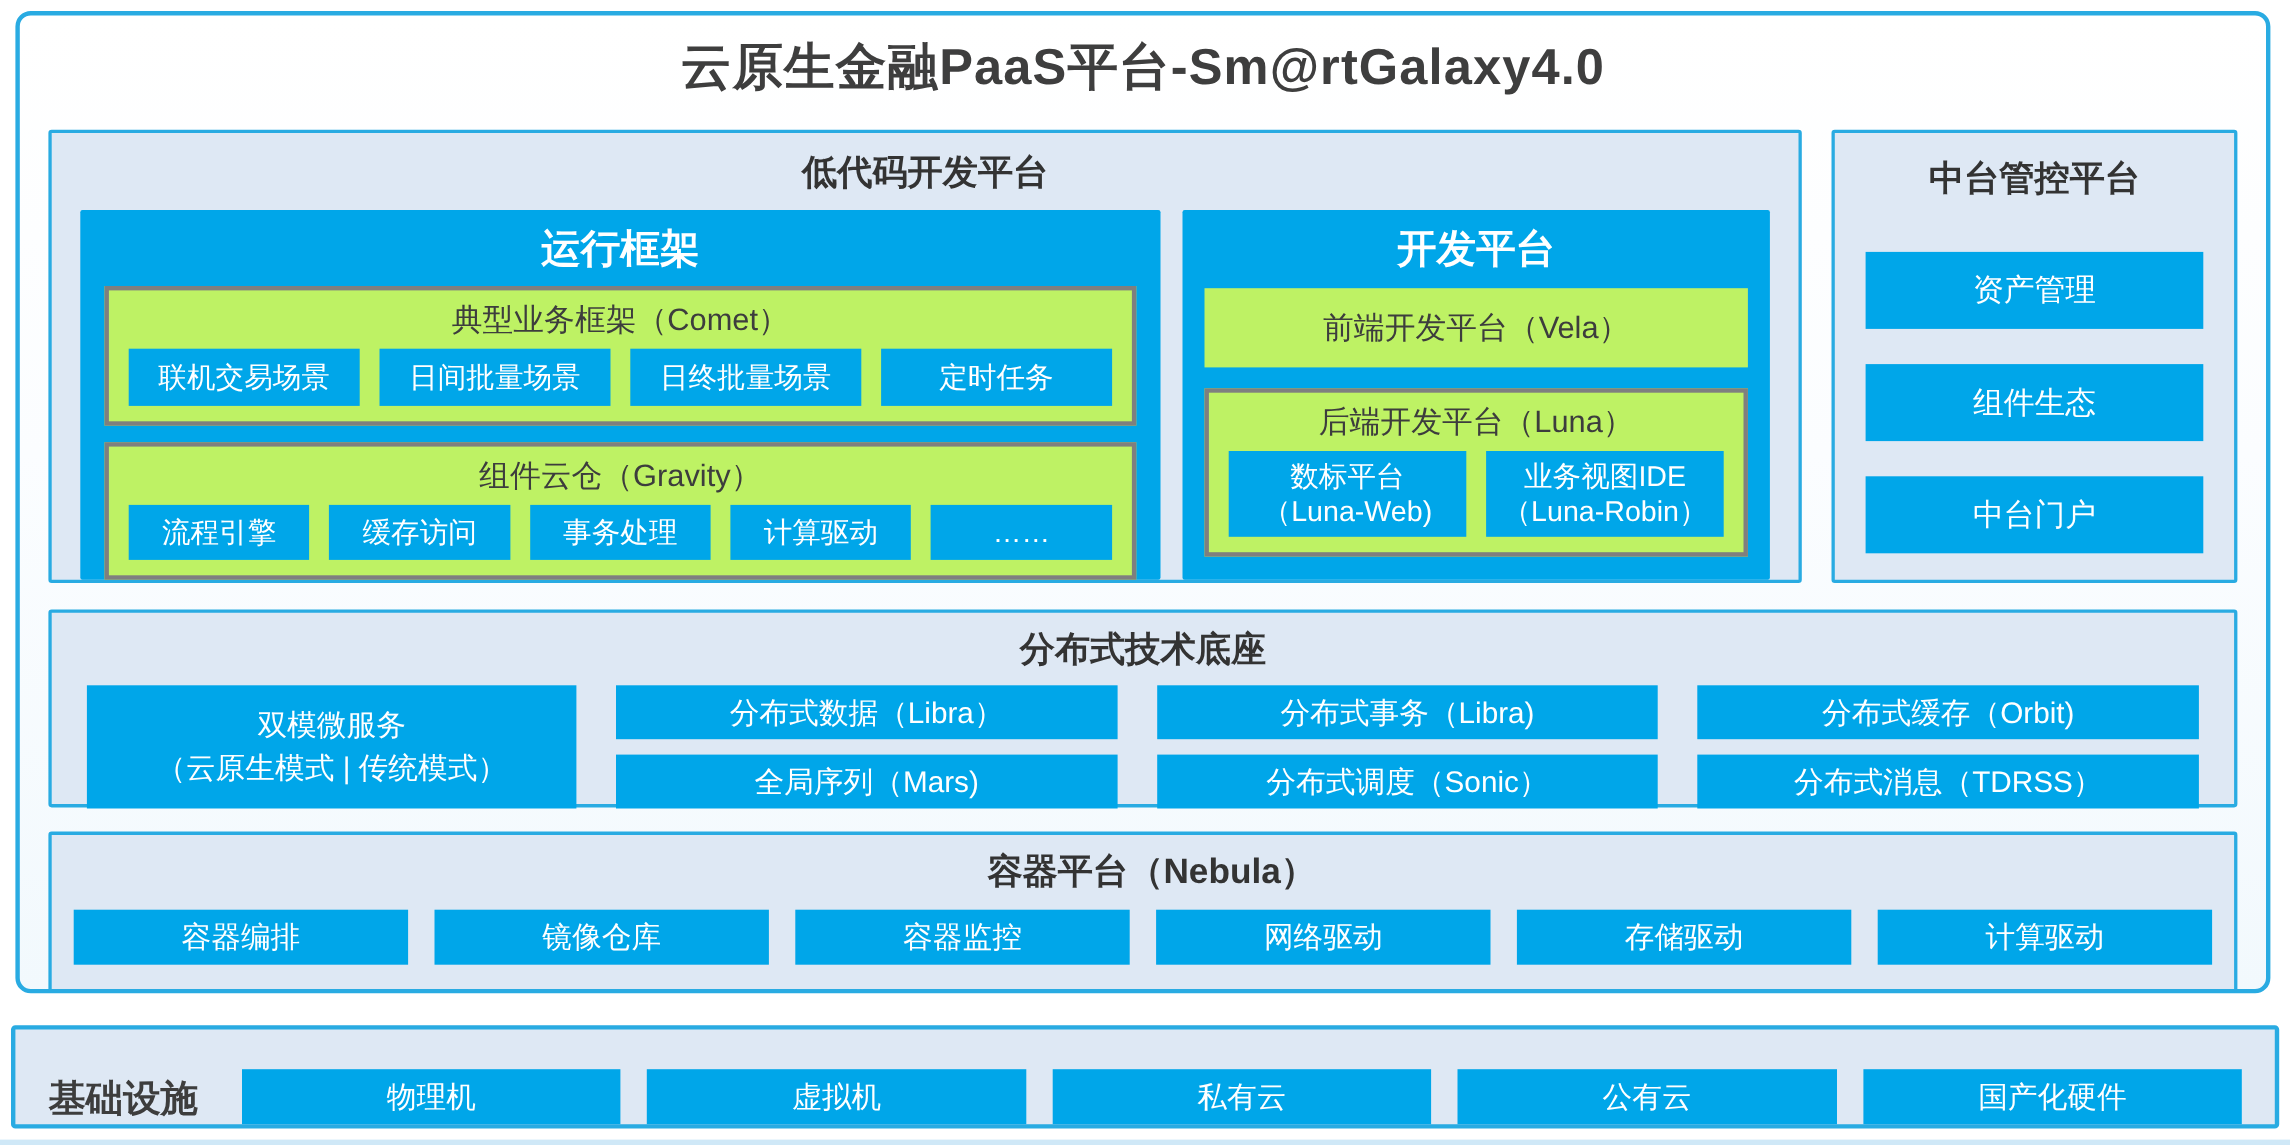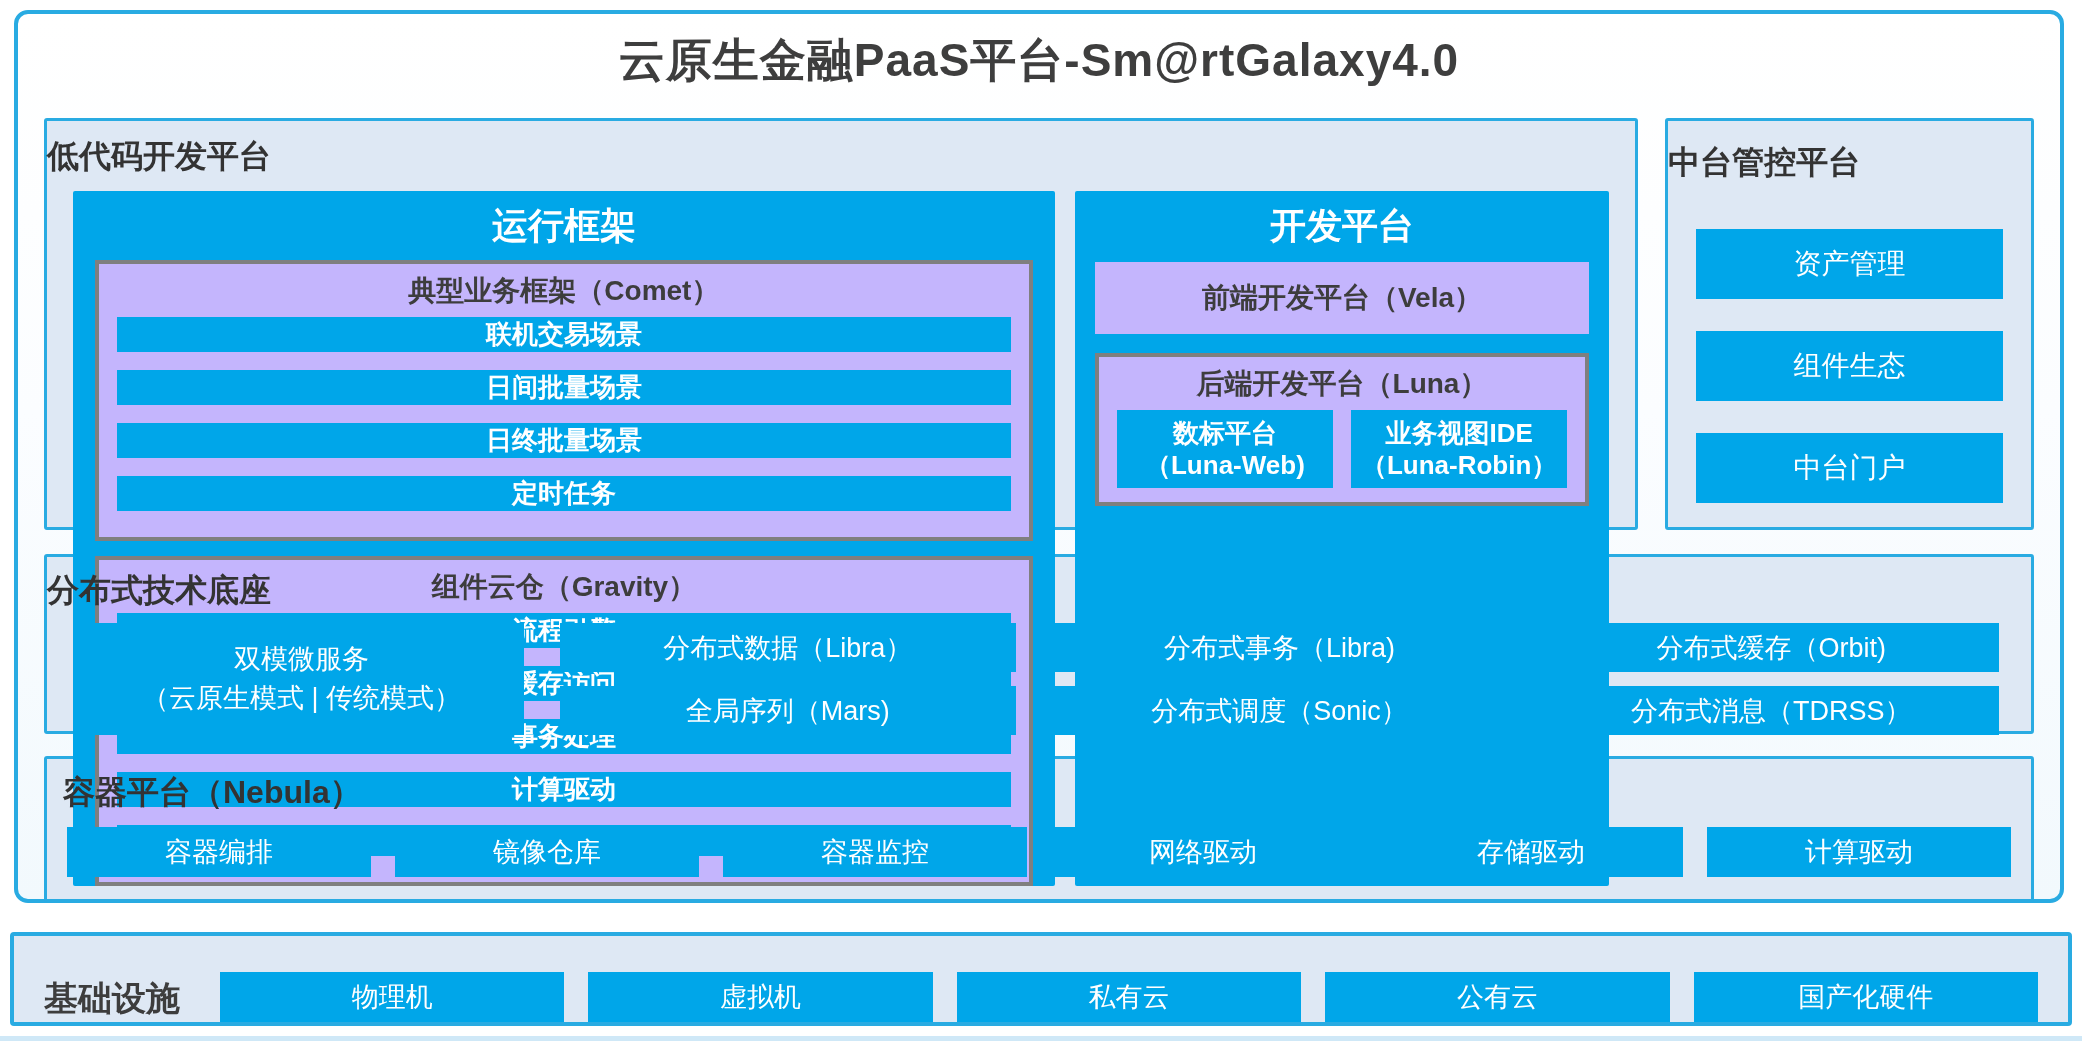--- a/index.html
+++ b/index.html
@@ -15,39 +15,39 @@
   .main-title{
     text-align:center;margin-top:16px;font-size:46px;font-weight:bold;
     color:#3e3e3e;letter-spacing:1px;
   }
 
   
   .panel{
     box-sizing:border-box;background:#dee8f4;border:3px solid #29abe2;border-radius:3px;
   }
   .panel-header{
-    font-size:32px;font-weight:bold;color:#333333;
+    text-align:center;font-size:32px;font-weight:bold;color:#333333;
     padding:14px 0 8px;
   }
 
   .row1{display:flex;gap:27px;margin:26px 26px 0;height:412px;}
   .panel-lowcode{flex:1598;display:flex;flex-direction:column;}
   .panel-mid{flex:365;}
 
   .lowcode-body{display:flex;gap:20px;padding:4px 26px 17px;flex:1;box-sizing:border-box;}
   .bluepanel{background:#00a6e9;border-radius:2px;box-sizing:border-box;}
   .bp-runtime{flex:992;}
   .bp-dev{flex:540;}
   .bluepanel-title{
     color:#ffffff;font-size:36px;font-weight:bold;text-align:center;padding:11px 0 9px;
   }
-  .whitebox{background:#c4b5fd;margin:0 22px;box-sizing:border-box;font-weight:bold;}
+  .whitebox{background:#bef264;margin:0 22px;box-sizing:border-box;}
   .graybox{border:4px solid #7f7f7f;}
   .boxlabel{text-align:center;font-size:28px;color:#3d3d3d;padding:8px 0 7px;}
-  .btnrow{display:flex;justify-content:space-between;gap:18px;padding:0 18px 26px;flex-direction:column;}
+  .btnrow{display:flex;justify-content:space-between;gap:18px;padding:0 18px 14px;}
   .btn{
     background:#00a6e9;color:#ffffff;font-size:26px;
     display:flex;align-items:center;justify-content:center;text-align:center;
     height:52px;flex:1;box-sizing:border-box;
   }
   .btn2l{flex-direction:column;line-height:1.25;height:78px;}
 
   .vela-box{margin:2px 20px 12px;height:72px;display:flex;align-items:center;justify-content:center;
     font-size:28px;color:#3d3d3d;}
   .luna-box{margin:19px 20px 0;}

